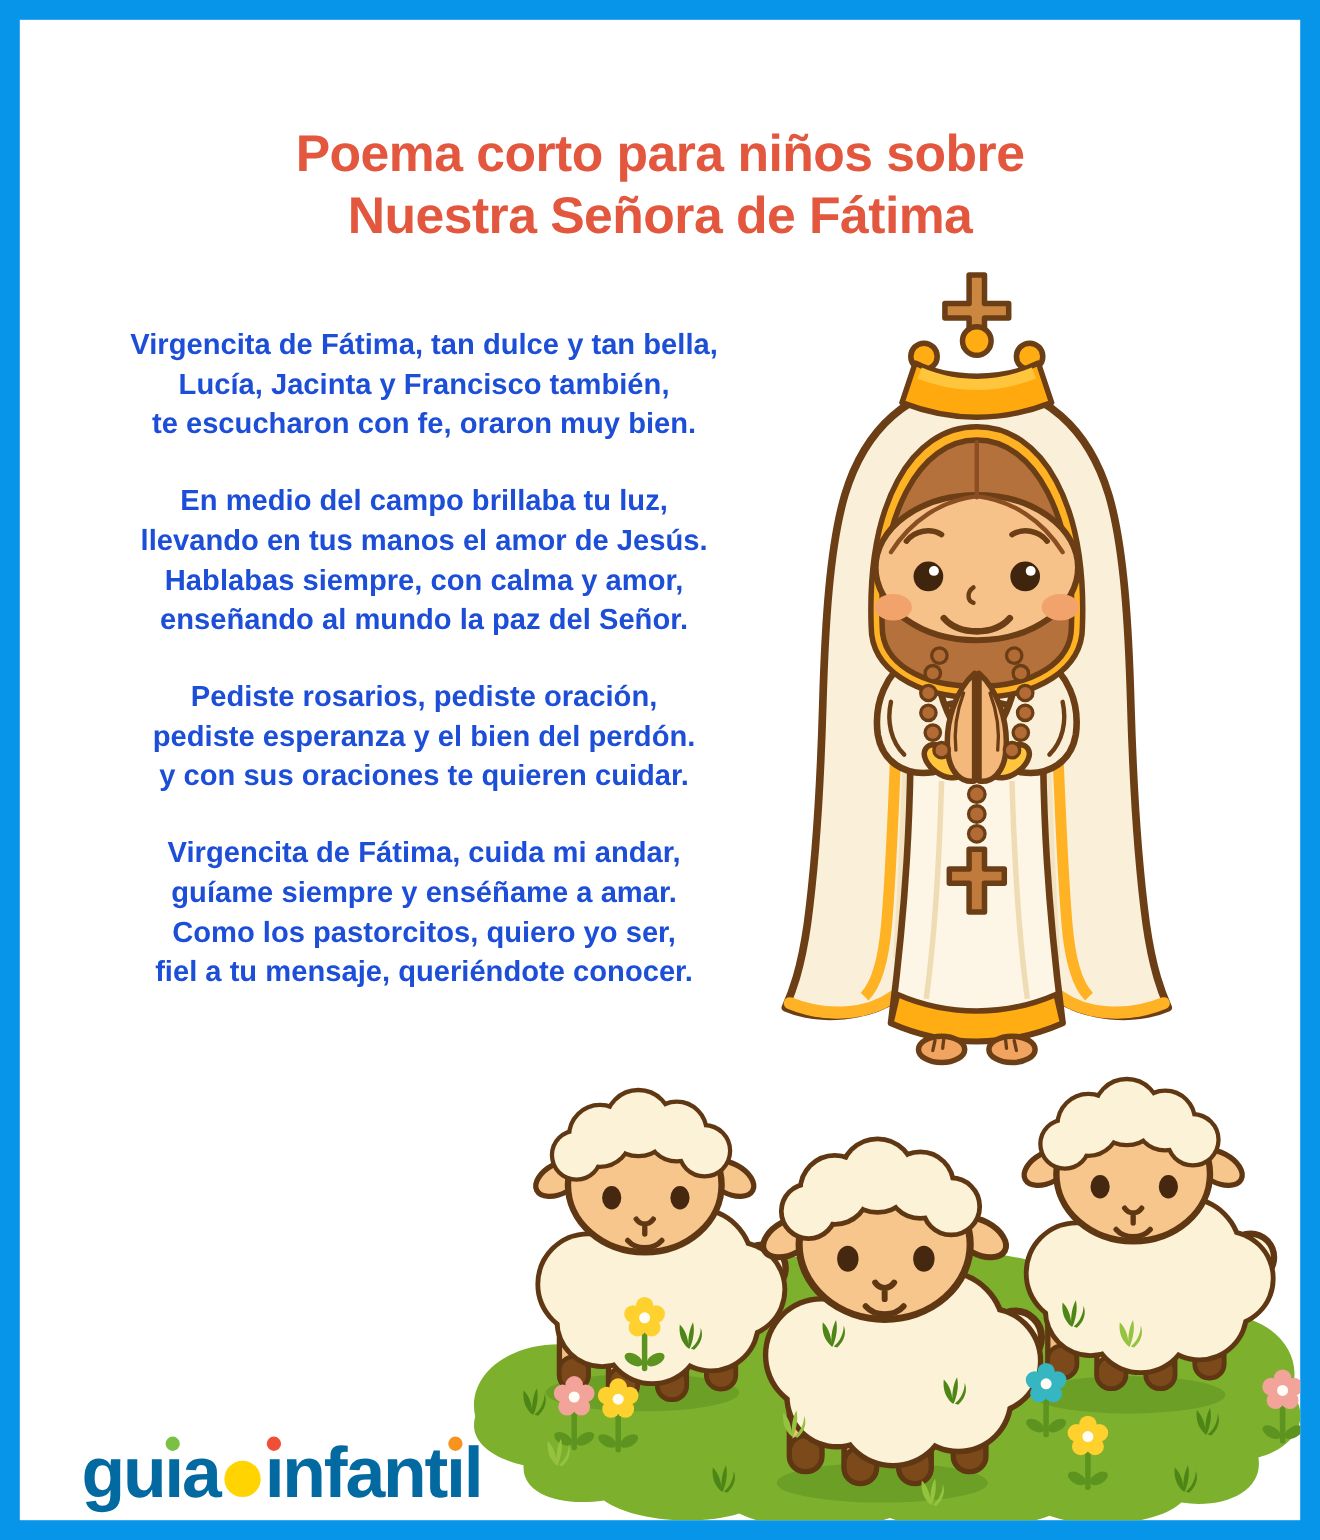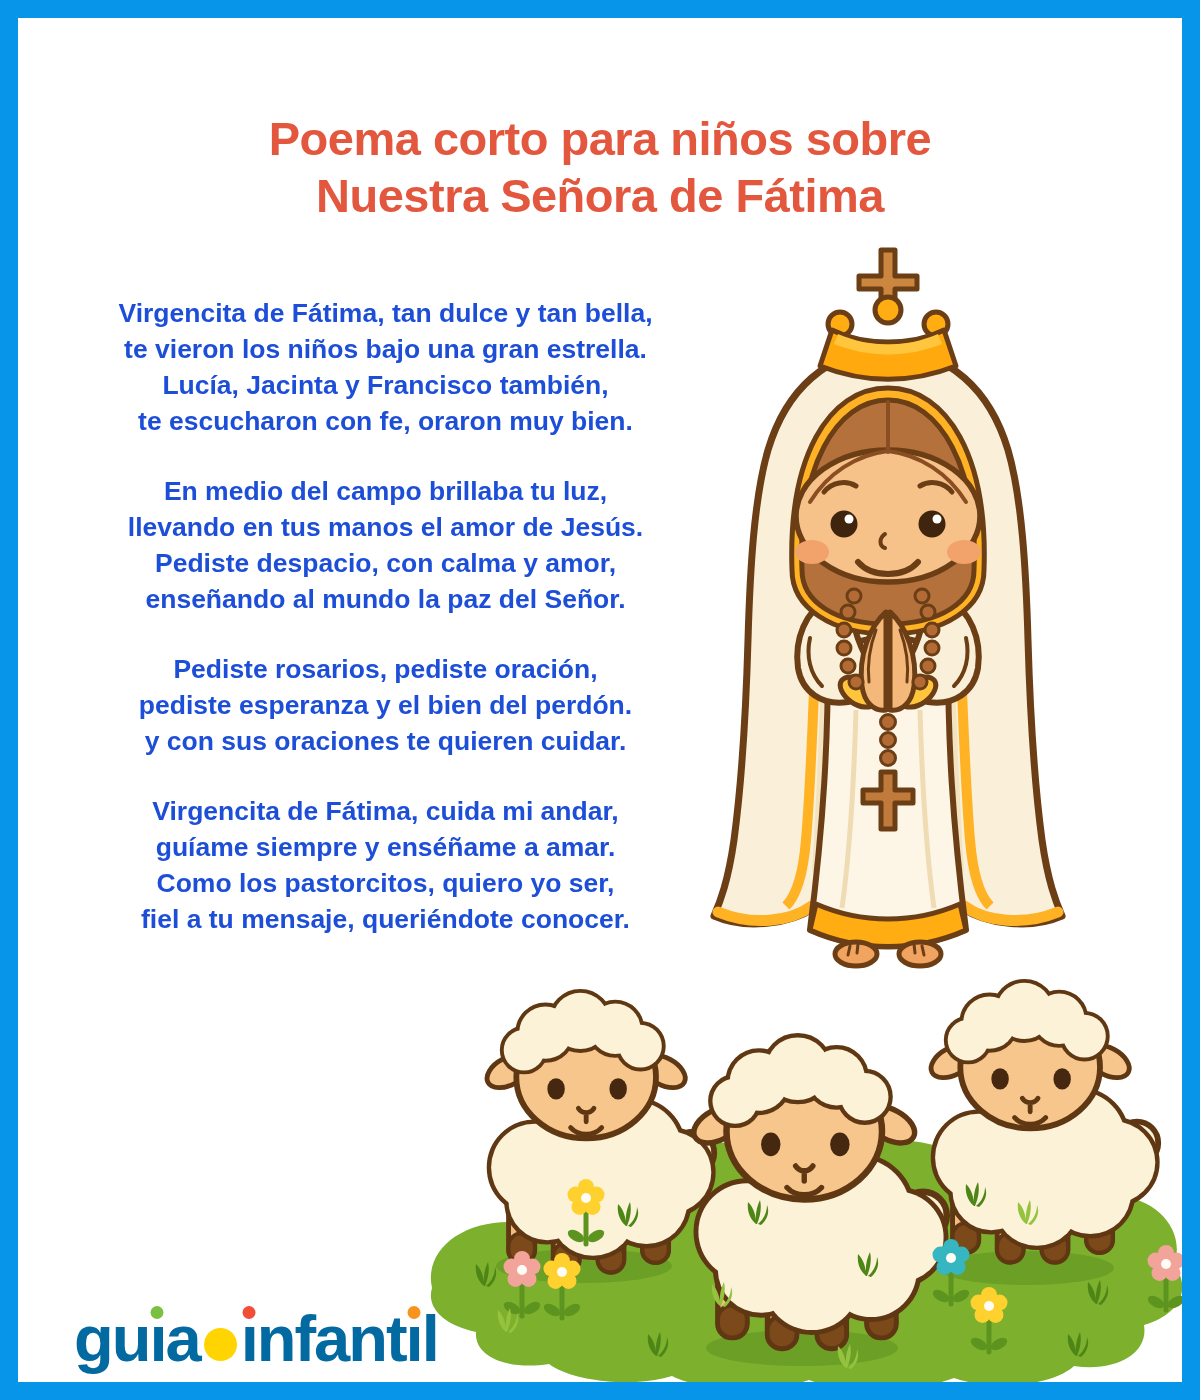--- a/index.html
+++ b/index.html
@@ -47,28 +47,27 @@
 <div class="poster">
 
   <h1 class="title">
     <span>Poema corto para niños sobre</span><br>
     <span>Nuestra Señora de Fátima</span>
   </h1>
 
   <div class="poem">
     <div class="stanza">
       <div>Virgencita de Fátima, tan dulce y tan bella,</div>
-      <div>te vieron los niños bajo una gran estrella.</div>
       <div>Lucía, Jacinta y Francisco también,</div>
       <div>te escucharon con fe, oraron muy bien.</div>
     </div>
     <div class="stanza">
       <div>En medio del campo brillaba tu luz,</div>
       <div>llevando en tus manos el amor de Jesús.</div>
-      <div>Pediste despacio, con calma y amor,</div>
+      <div>Hablabas siempre, con calma y amor,</div>
       <div>enseñando al mundo la paz del Señor.</div>
     </div>
     <div class="stanza">
       <div>Pediste rosarios, pediste oración,</div>
       <div>pediste esperanza y el bien del perdón.</div>
       <div>y con sus oraciones te quieren cuidar.</div>
     </div>
     <div class="stanza">
       <div>Virgencita de Fátima, cuida mi andar,</div>
       <div>guíame siempre y enséñame a amar.</div>

